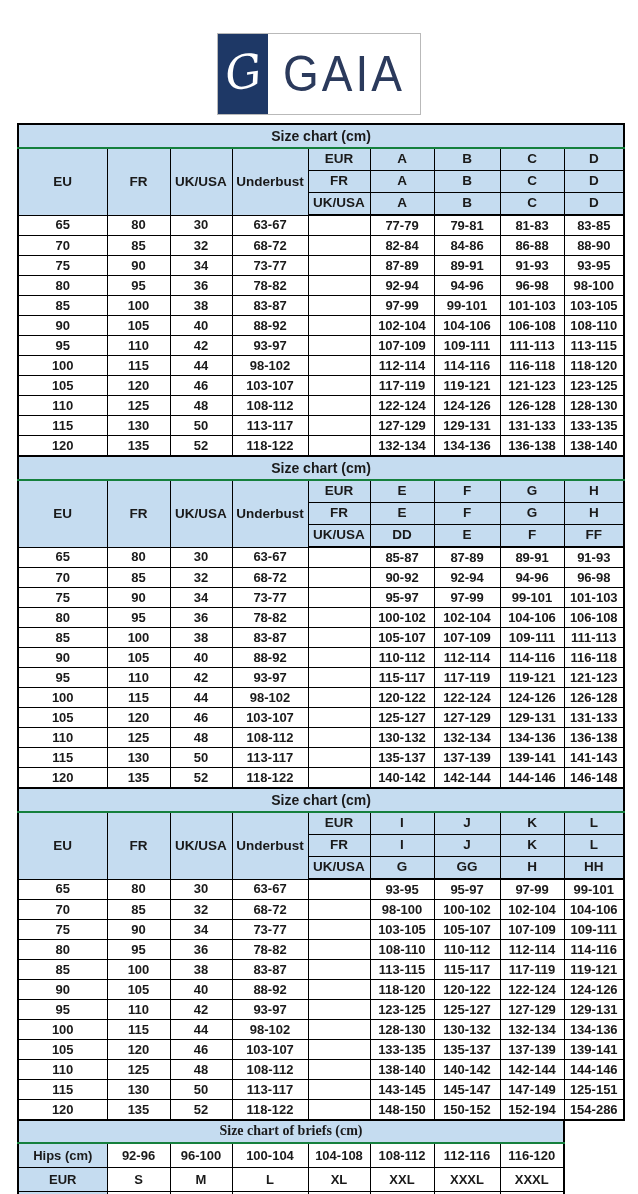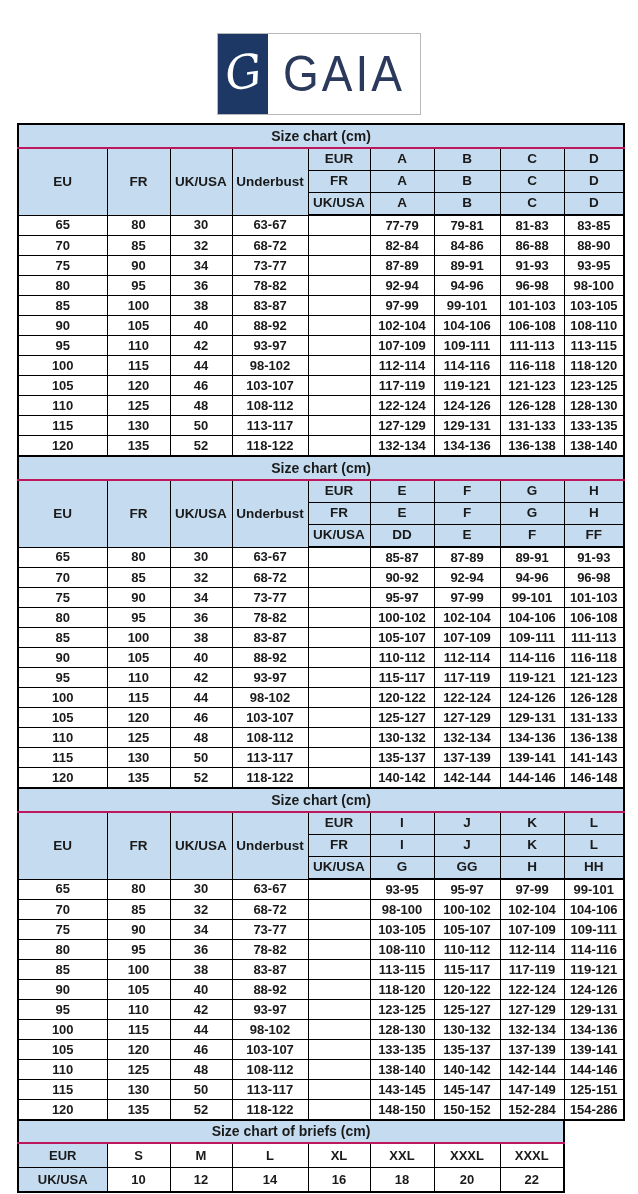--- a/index.html
+++ b/index.html
@@ -46,32 +46,32 @@
   table.size td{
     border:1px solid #000;
     text-align:center;vertical-align:middle;
     font-weight:700;font-size:13px;color:var(--text,#1a1a1a);
     padding:0;height:19px;line-height:1.05;
     white-space:nowrap;overflow:hidden;
   }
   tr.title-row td{
     background:var(--header-bg,#c5dcf0);
     font-size:14px;height:22px;
-    border-bottom:2px solid #be185d;
+    border-bottom:2px solid #15803d;
   }
   tr.hrow td{
     background:var(--header-bg,#c5dcf0);
     height:21px;font-size:13.5px;
   }
   thead tr.hrow:last-child td{border-bottom:2px solid #000;}
   td.spacer{border-top:none;border-bottom:none;background:#fff;}
   td.cupfirst{border-left:2px solid #000;}
   td.labelcell{background:var(--header-bg,#c5dcf0);font-size:13.5px;}
   table.briefs td{height:23px;}
-  table.briefs tr.title-row td{height:21px;}
+  table.briefs tr.title-row td{height:21px;font-family:Liberation Serif, serif;}
 </style>
 </head>
 <body>
 
 <div class="sheet">
 
   <div class="logo-box">
     <div class="logo-square">
       <span class="logo-monogram">G</span>
     </div>
@@ -599,21 +599,21 @@
           <td>125-151</td>
         </tr>
         <tr>
           <td>120</td>
           <td>135</td>
           <td>52</td>
           <td>118-122</td>
           <td class="spacer"></td>
           <td class="cupfirst">148-150</td>
           <td>150-152</td>
-          <td>152-284</td>
+          <td>152-194</td>
           <td>154-286</td>
         </tr>
       </tbody>
   </table>
 
   <table class="size briefs">
     <colgroup>
       <col style="width:89px">
         <col style="width:63px">
         <col style="width:62px">
@@ -622,20 +622,30 @@
         <col style="width:64px">
         <col style="width:66px">
         <col style="width:64px">
     </colgroup>
     <thead>
       <tr class="title-row">
         <td colspan="8">Size chart of briefs (cm)</td>
       </tr>
     </thead>
     <tbody>
+        <tr>
+          <td class="labelcell">Hips (cm)</td>
+          <td>92-96</td>
+          <td>96-100</td>
+          <td>100-104</td>
+          <td>104-108</td>
+          <td>108-112</td>
+          <td>112-116</td>
+          <td>116-120</td>
+        </tr>
         <tr>
           <td class="labelcell">EUR</td>
           <td>S</td>
           <td>M</td>
           <td>L</td>
           <td>XL</td>
           <td>XXL</td>
           <td>XXXL</td>
           <td>XXXL</td>
         </tr>

